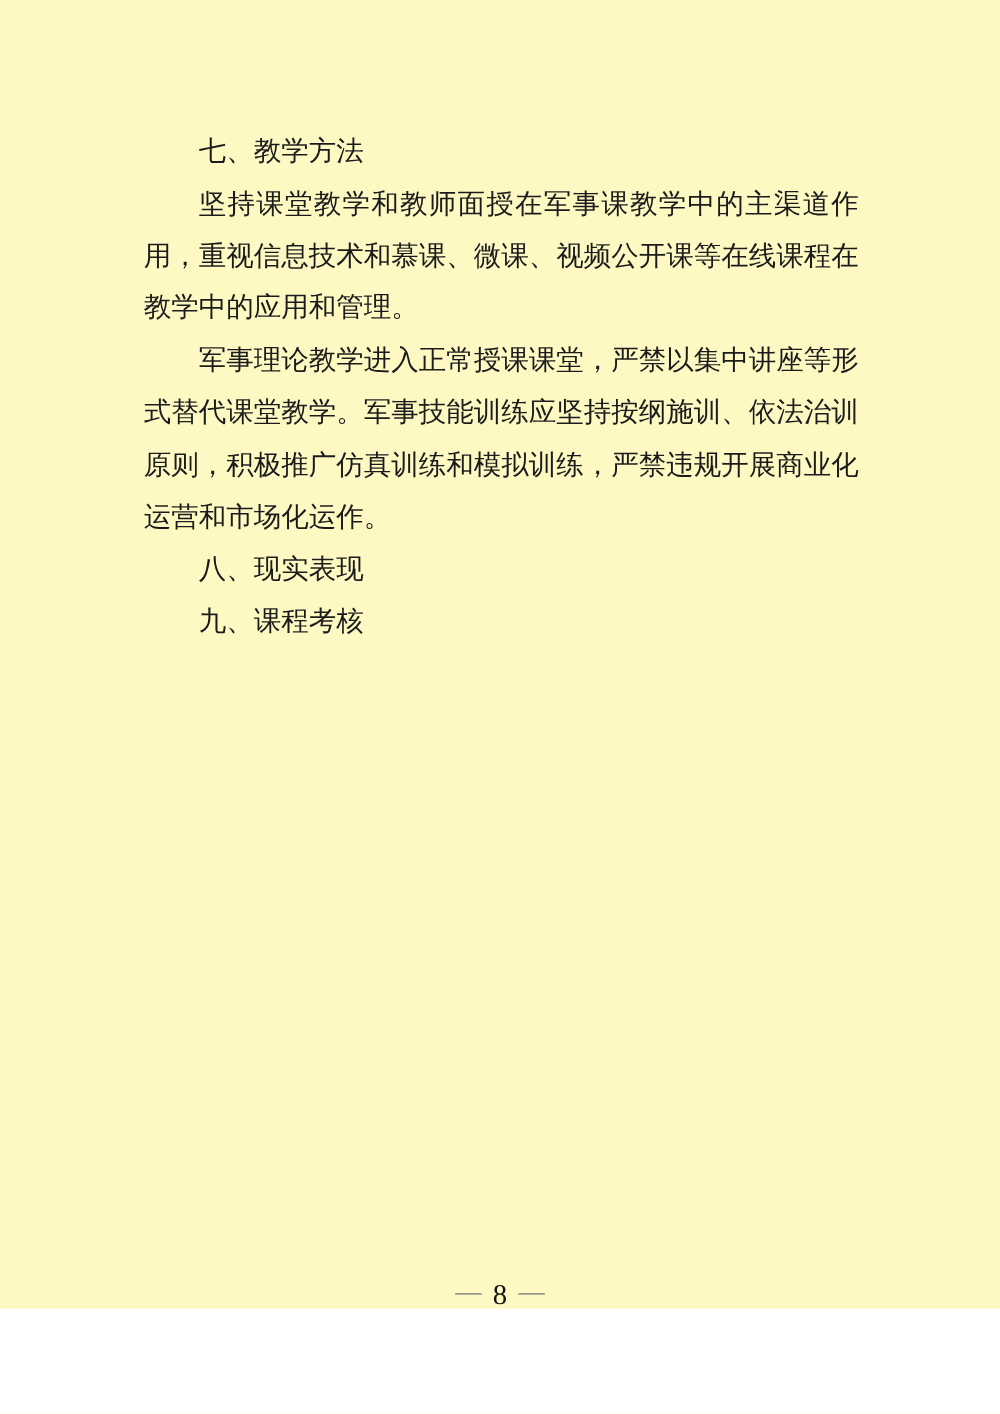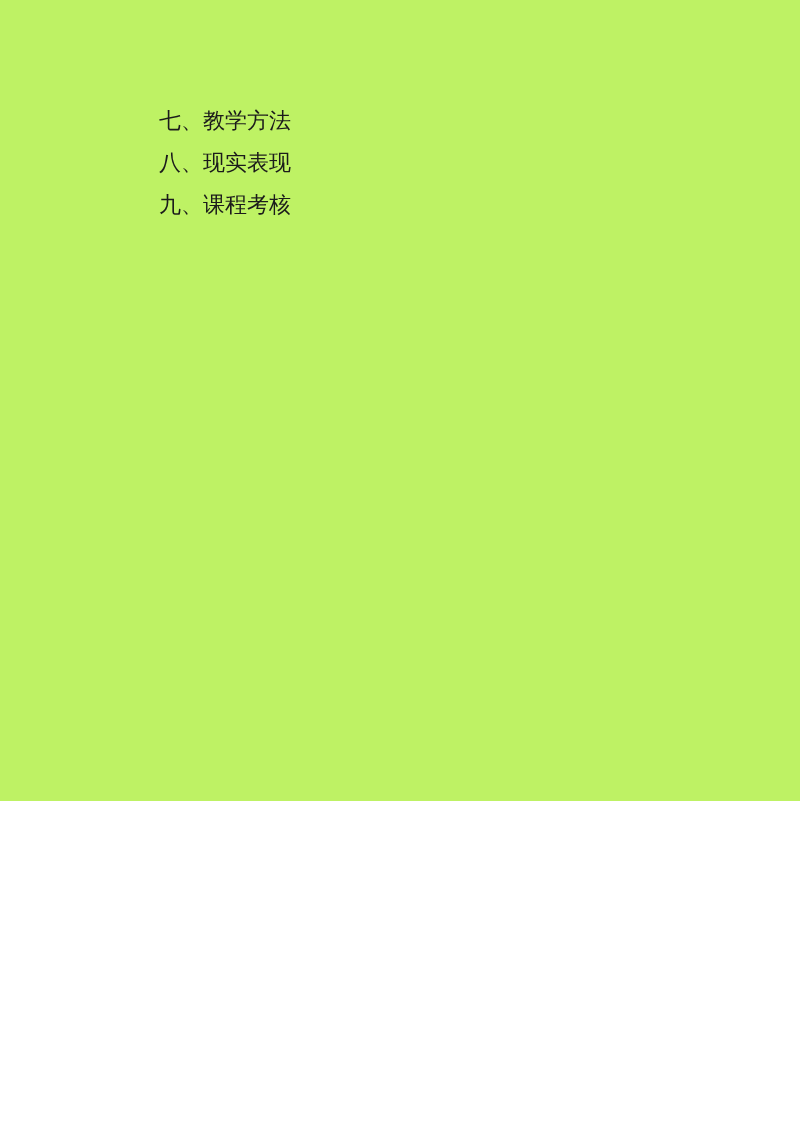--- a/index.html
+++ b/index.html
@@ -3,22 +3,22 @@
 <meta charset="utf-8">
 <style>
   html, body {
     margin: 0;
     padding: 0;
     background: #ffffff;
   }
   .page {
     position: relative;
     width: 800px;
-    height: 801px;
-    background: #bef264;
+    height: 1047px;
+    background: #fef9c3;
     overflow: hidden;
     font-family: "Liberation Sans", sans-serif;
     color: #1b1b1b;
   }
   .doc-body {
     position: absolute;
     left: 115px;
     top: 100px;
     width: 572px;
     font-size: 22px;
@@ -57,20 +57,22 @@
   }
 </style>
 </head>
 <body>
 
 <div class="page">
 
   <div class="doc-body">
 
   <p class="block heading">七、教学方法</p>
+      <p class="block paragraph">坚持课堂教学和教师面授在军事课教学中的主渠道作用，重视信息技术和慕课、微课、视频公开课等在线课程在教学中的应用和管理。</p>
+      <p class="block paragraph">军事理论教学进入正常授课课堂，严禁以集中讲座等形式替代课堂教学。军事技能训练应坚持按纲施训、依法治训原则，积极推广仿真训练和模拟训练，严禁违规开展商业化运营和市场化运作。</p>
       <p class="block heading">八、现实表现</p>
       <p class="block heading">九、课程考核</p>
     </div>
 
   <div class="footer">
     <span class="dash">—</span><span class="page-num">8</span><span class="dash">—</span>
   </div>
 
 </div>
 

